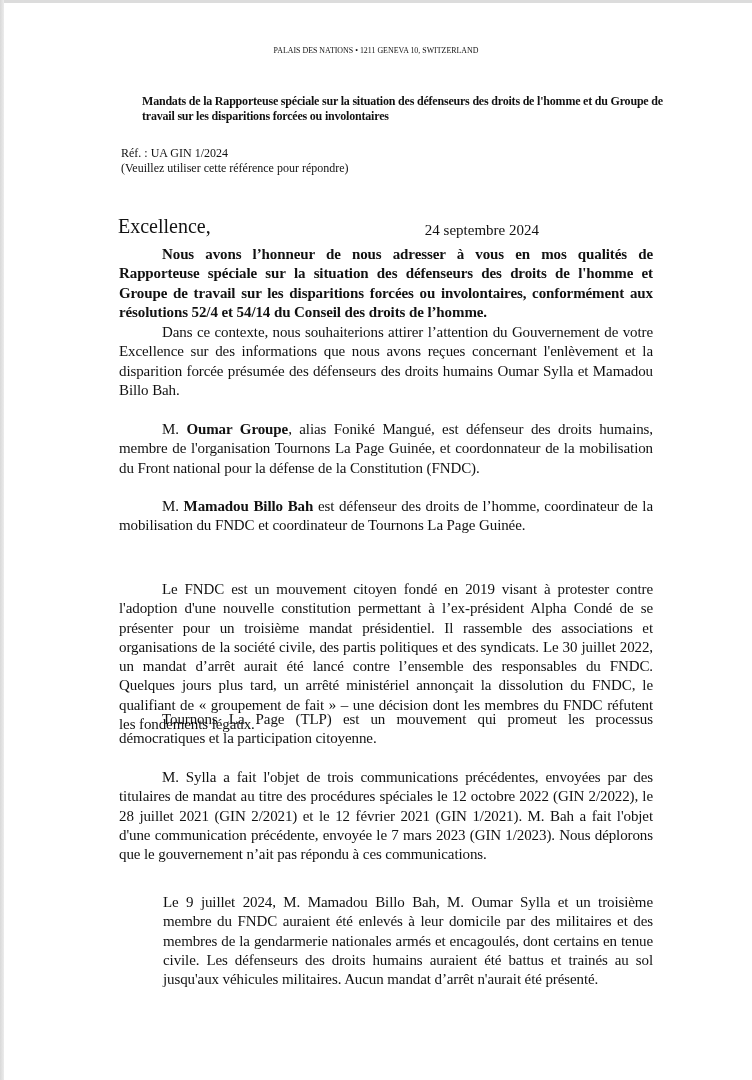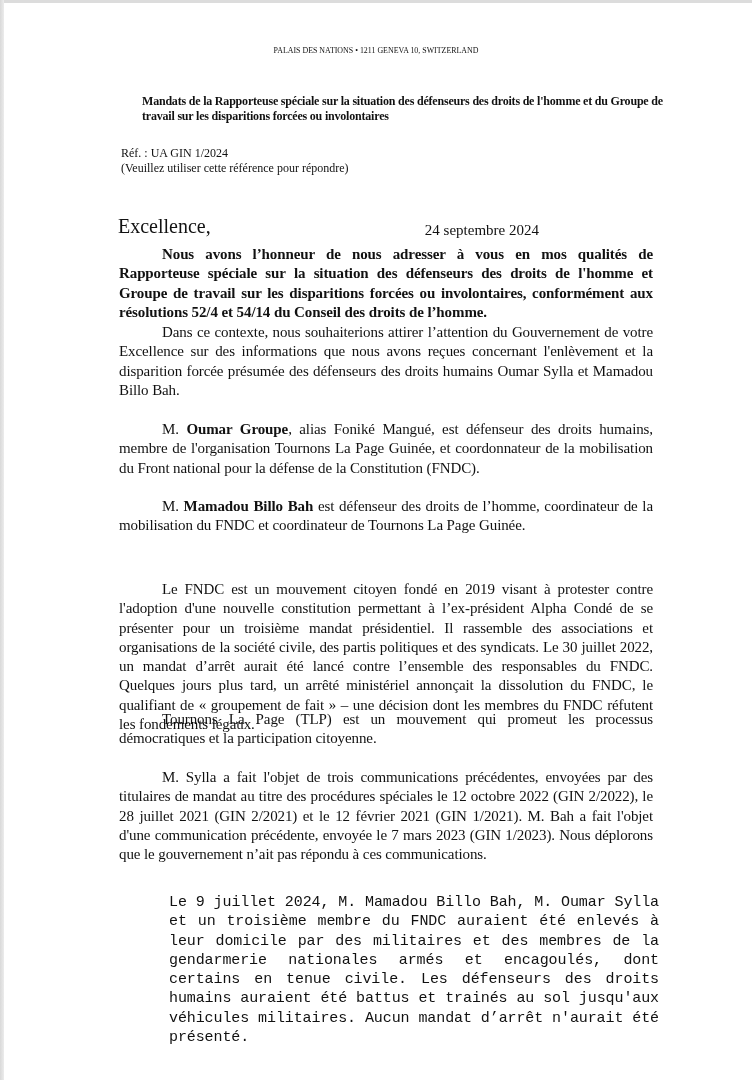--- a/index.html
+++ b/index.html
@@ -85,23 +85,22 @@
     .p1 { top: 245px; font-weight: bold; }
     .p2 { top: 323px; }
     .p3 { top: 420px; }
     .p4 { top: 497px; }
     .p5 { top: 555px; margin-top: 25px; }
     .p6 { top: 710px; }
     .p7 { top: 768px; }
     .p8 { top: 863px; }
     .p9 {
       top: 893px;
-      left: 169px;
+      left: 163px;
       width: 490px;
-      font-family: Liberation Mono, monospace;
     }
     .p9 p { text-indent: 0; }
     .p8 p { text-indent: 43px; }
     b { font-weight: bold; }
   </style>
 </head>
 <body>
 
 <div class="frame-top"></div>
 <div class="frame-left"></div>

